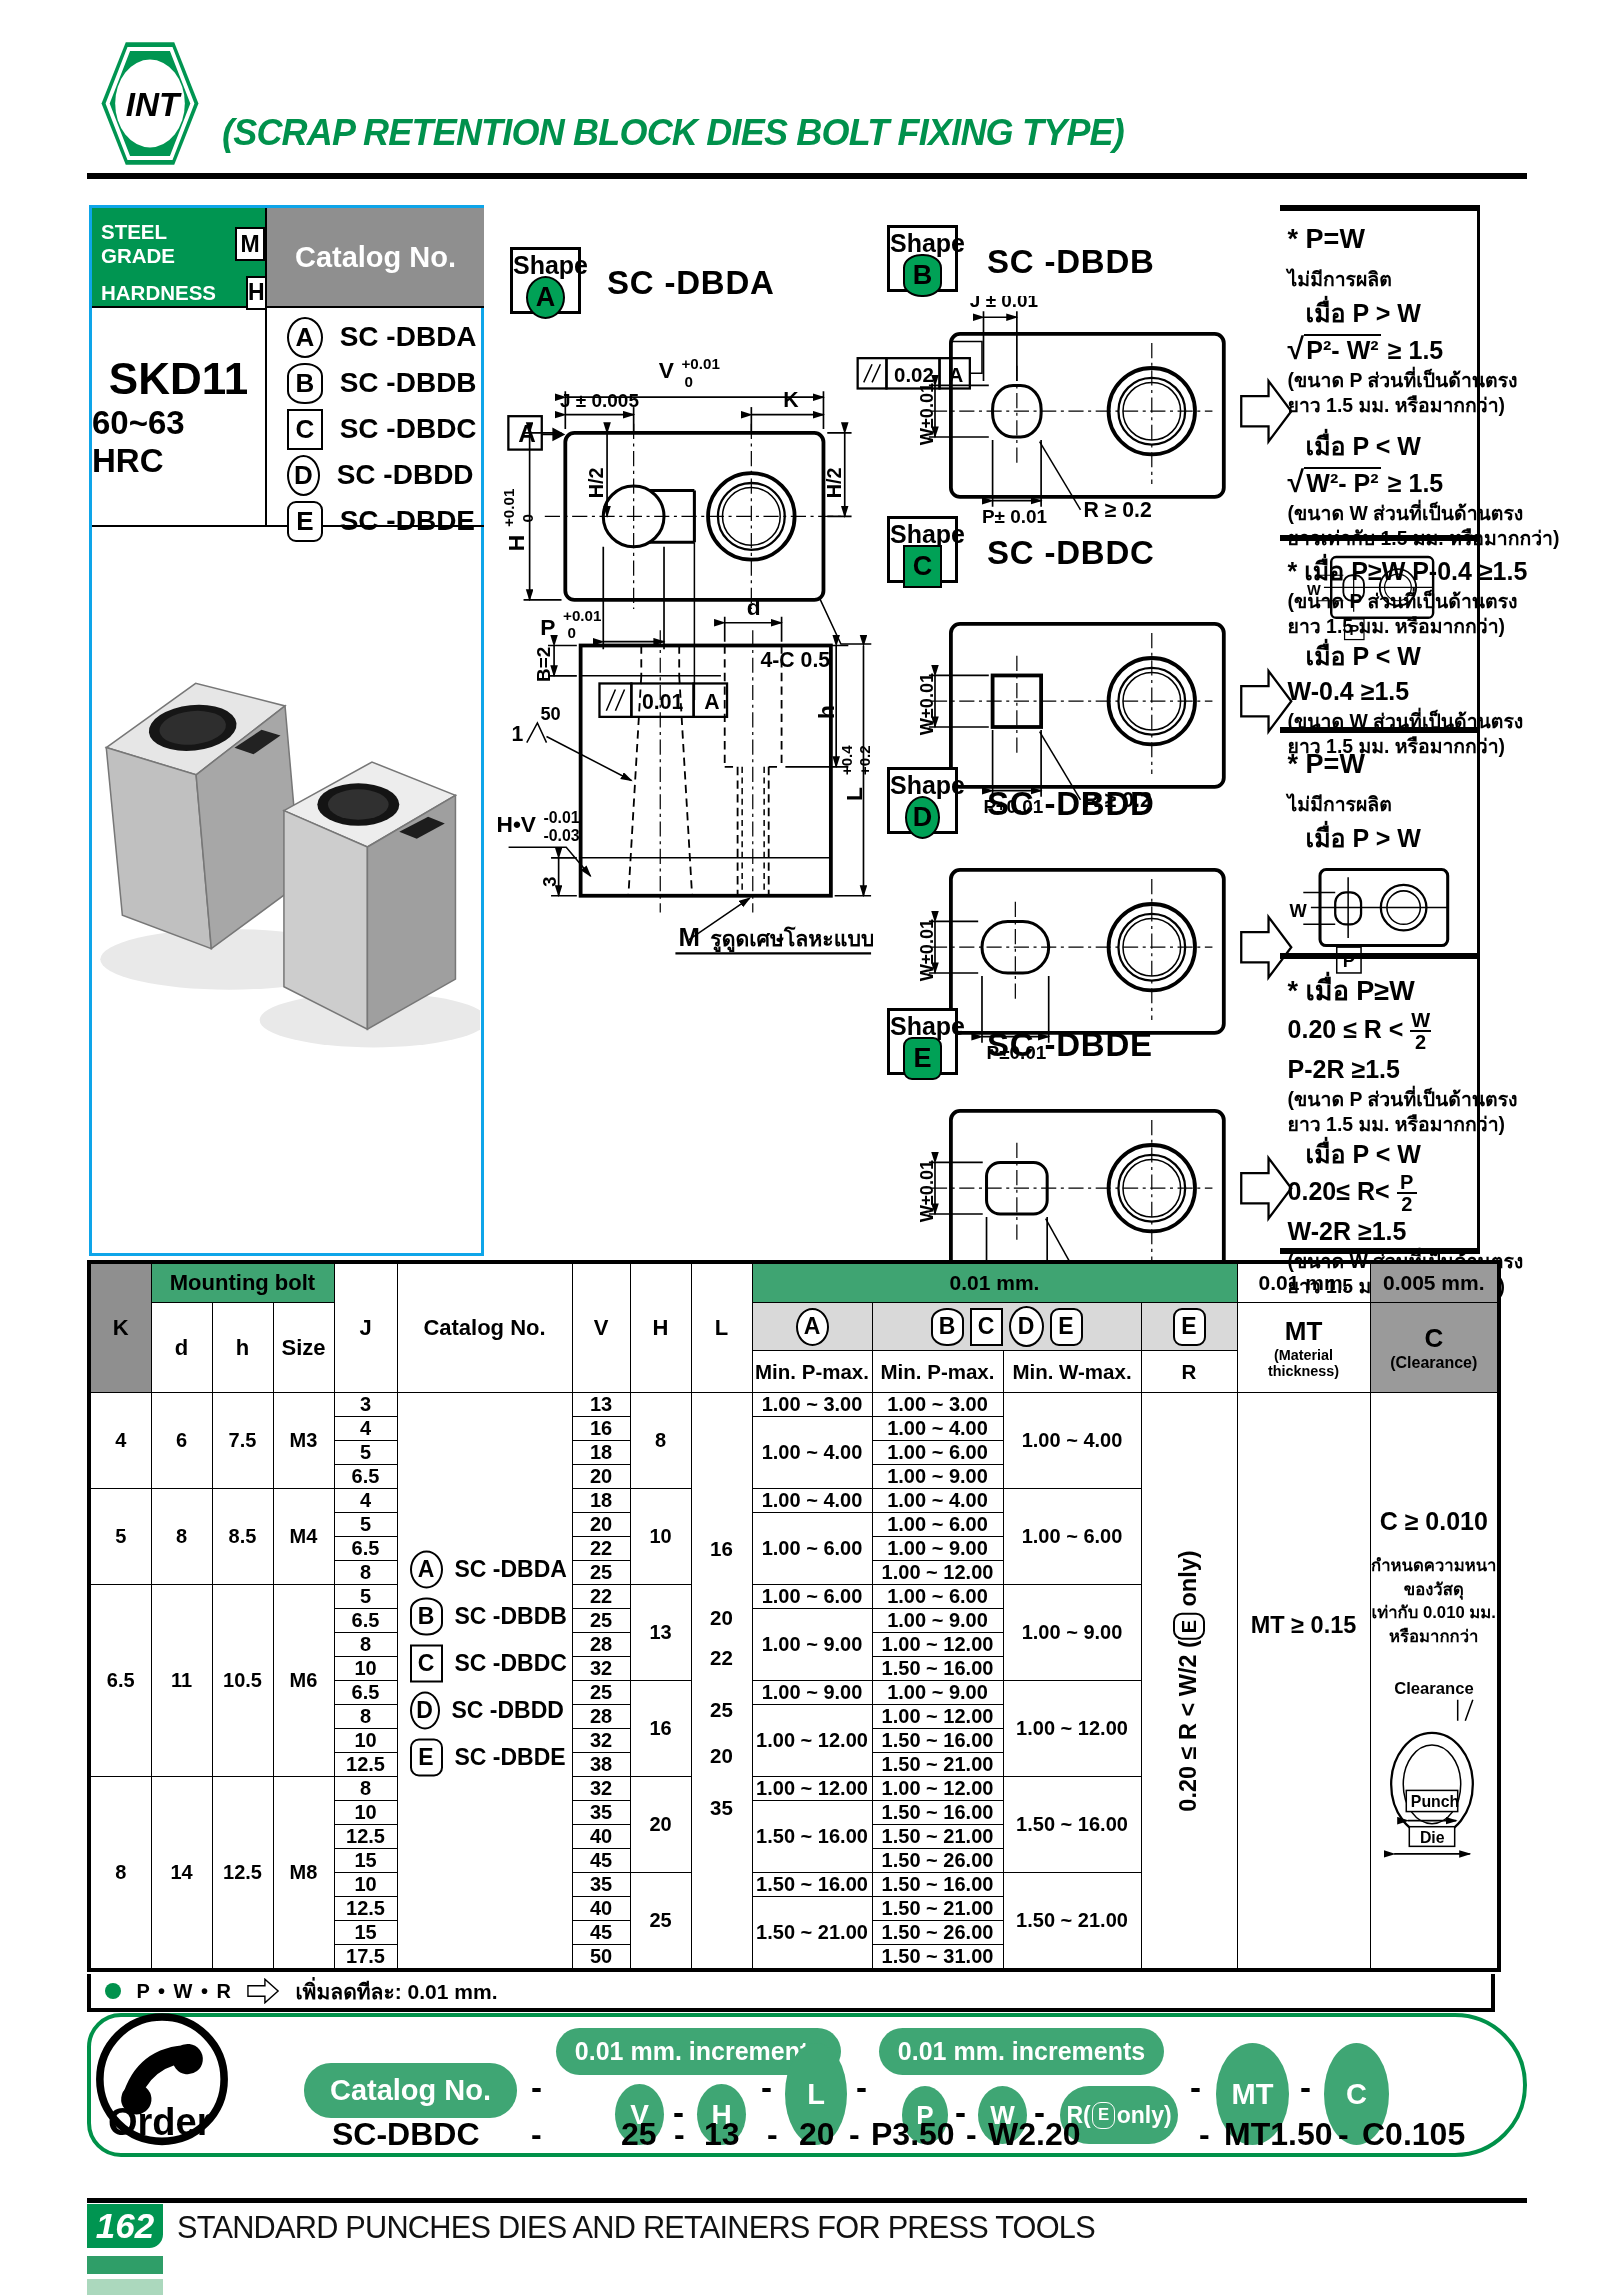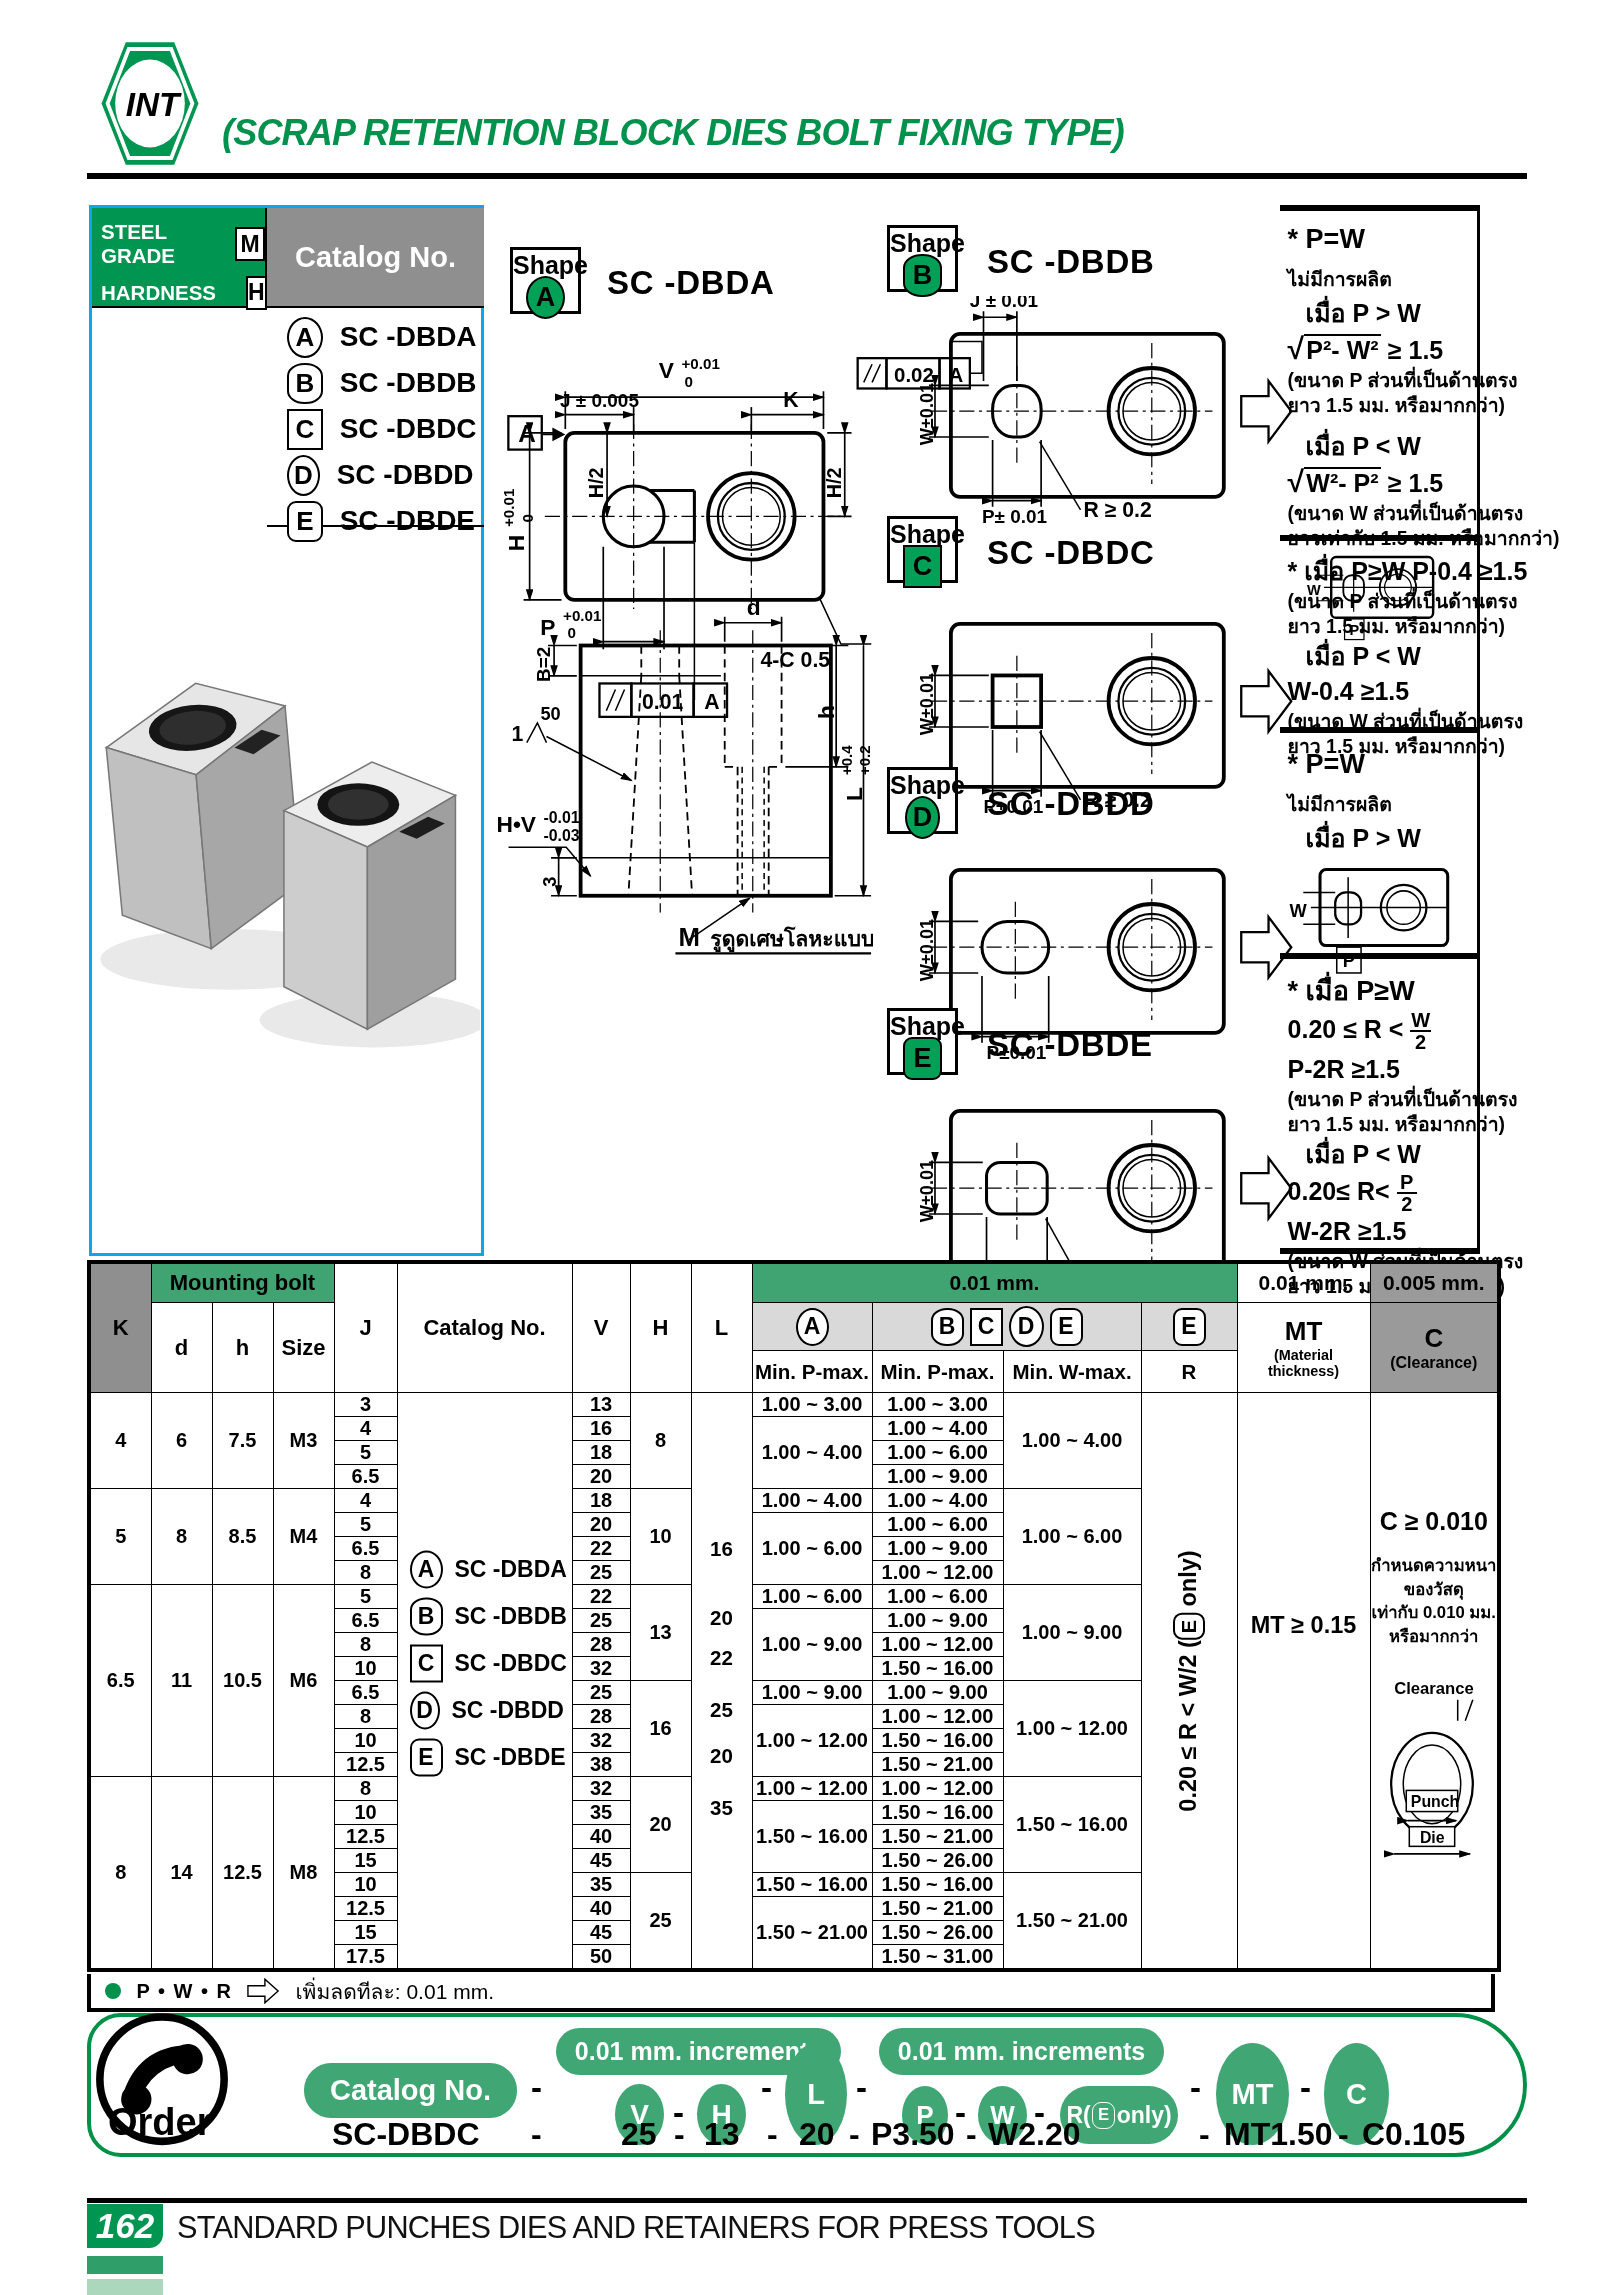--- a/index.html
+++ b/index.html
@@ -91,21 +91,21 @@
         white-space:nowrap;font-size:23.5px;font-weight:bold;}
   .rrot .bdg{width:27px;height:32px;font-size:20px;transform:rotate(0deg);}
   .mt-inner{position:absolute;left:0;top:38%;width:100%;text-align:center;font-size:23.5px;}
   .cc-inner{position:absolute;left:0;top:114px;width:100%;text-align:center;}
   .cc-f{font-size:25px;margin-bottom:18px;}
   .cc-t{font-size:16.7px;line-height:23.5px;font-weight:bold;}
   #note-row{left:87px;top:1974px;width:1408px;height:38px;border:4.6px solid #000;border-top:none;
             box-sizing:border-box;display:flex;align-items:center;gap:15px;padding-left:13.7px;}
   #note-row .dot{width:16.7px;height:16.7px;border-radius:50%;background:#00914c;}
   #note-row .pwr{font-size:20px;font-weight:bold;letter-spacing:1.5px;}
-  #note-row .th{font-size:21px;font-weight:normal;}
+  #note-row .th{font-size:21px;font-weight:bold;}
   
   #order-box{left:87px;top:2013px;width:1440px;height:144px;border:4.6px solid #009149;
              border-radius:34px 72px 72px 34px;box-sizing:border-box;}
   .pill{position:absolute;background:#3fa674;color:#fff;display:flex;align-items:center;justify-content:center;
         font-weight:bold;}
   .dash{position:absolute;font-size:33px;font-weight:bold;}
   .ordv{position:absolute;font-size:32px;font-weight:bold;white-space:nowrap;}
   .pill .bdg{width:23px;height:27px;font-size:16.7px;border-width:1.9px;background:transparent;color:#fff;border-color:#fff;margin:0 1.5px;}
   
   #foot-rule{left:87px;top:2198px;width:1440px;height:5.3px;background:#000;}
@@ -144,20 +144,24 @@
           <span class="b" style="font-size:20.5px">STEEL GRADE</span>
           <span class="flag">M</span>
         </div>
       <div style="display:flex;align-items:center;margin:7.6px 0 0 9px">
           <span class="b" style="font-size:20.5px">HARDNESS</span>
           <span class="flag" style="margin-left:30px">H</span>
         </div>
     </div>
     <div class="abs cell-gray" style="left:175px;top:0;width:217px;height:100px;border-bottom:2.3px solid #000;box-sizing:border-box;display:flex;align-items:center;justify-content:center">
       <span class="b" style="font-size:29px">Catalog No.</span>
+    </div>
+    <div class="abs" style="left:0;top:100px;width:175px;height:219px;border-right:2.3px solid #000;border-bottom:2.3px solid #000;box-sizing:border-box;display:flex;flex-direction:column;align-items:center;justify-content:center">
+      <div class="b" style="font-size:44px">SKD11</div>
+      <div class="b" style="font-size:33px">60~63 HRC</div>
     </div>
     <div class="abs" style="left:175px;top:100px;width:217px;height:219px;border-bottom:2.3px solid #000;box-sizing:border-box;padding:6px 0 0 20px">
       <div class="catline">
           <span class="bdg ba">A</span>
           <span class="code">SC -DBDA</span>
         </div>
       <div class="catline">
           <span class="bdg bb">B</span>
           <span class="code">SC -DBDB</span>
         </div>

